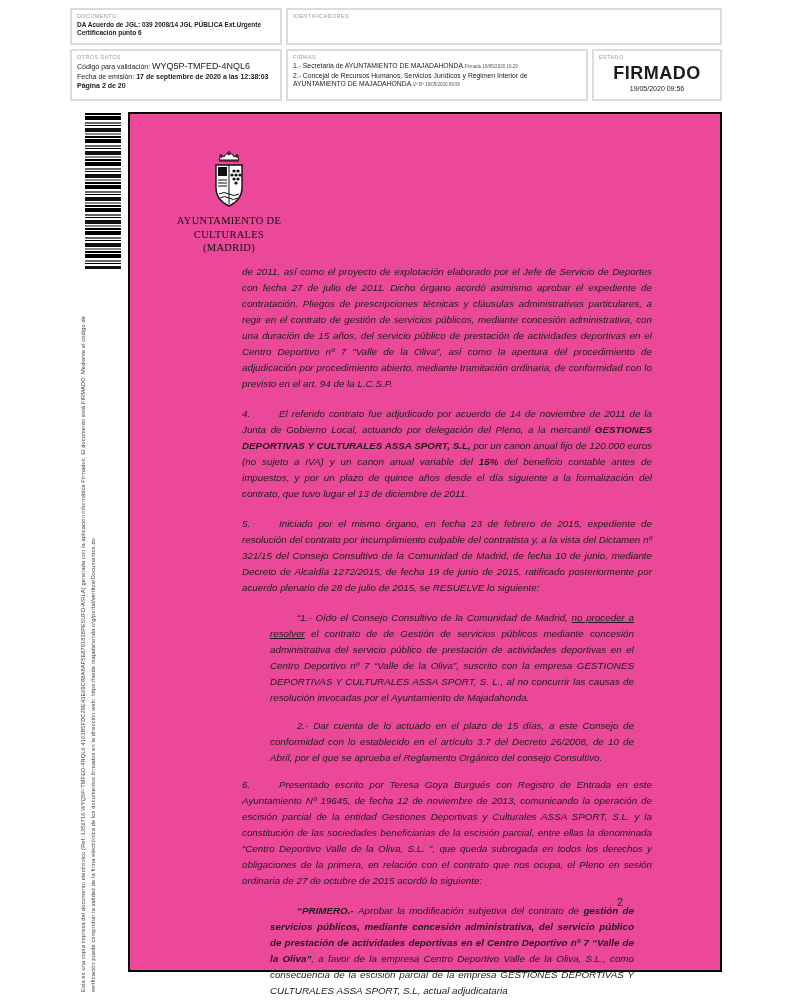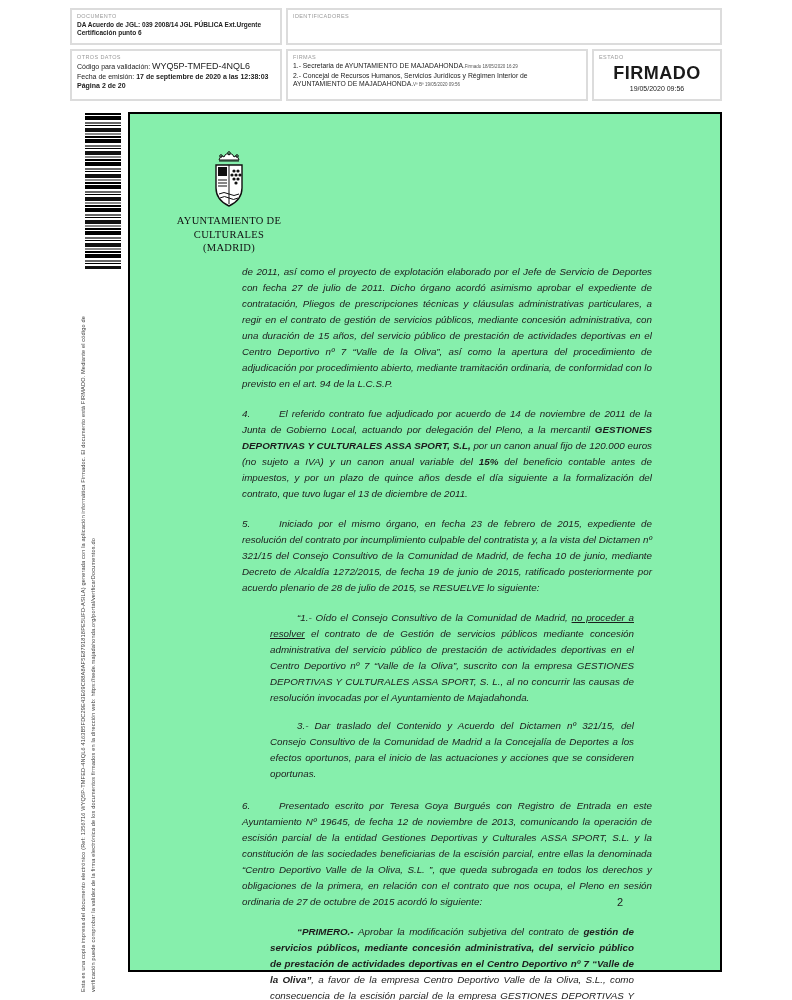--- a/index.html
+++ b/index.html
@@ -33,21 +33,21 @@
   }
   .vtext{
     position:absolute;transform-origin:0 0;transform:rotate(-90deg);
     white-space:nowrap;font-size:5.6px;color:#3c3c3c;letter-spacing:.15px;
   }
   .vtext1{left:80px;top:992px;}
   .vtext2{left:90px;top:992px;}
   
   .doc-frame{
     position:absolute;left:128px;top:112px;width:594px;height:860px;
-    border:2px solid #000;box-sizing:border-box;background:#86efac;
+    border:2px solid #000;box-sizing:border-box;background:#ec4899;
   }
   .logo{position:absolute;left:34px;top:34px;width:130px;text-align:center;}
   .logo svg{display:block;margin:0 auto 4px auto;}
   .logo-text{font-family:"Liberation Serif",serif;font-size:10.5px;color:#111;line-height:13.5px;letter-spacing:.3px;}
   
   .body-text{
     position:absolute;left:112px;top:150px;width:410px;
     font-style:italic;font-size:9.8px;line-height:16px;text-align:justify;color:#1c1c1c;
   }
   .para{margin:0 0 14px 0;}
@@ -140,22 +140,22 @@
     <div class="body-text">
 
       <p class="para"><span>de 2011, así como el proyecto de explotación elaborado por el Jefe de Servicio de Deportes con fecha 27 de julio de 2011. Dicho órgano acordó asimismo aprobar el expediente de contratación, Pliegos de prescripciones técnicas y cláusulas administrativas particulares, a regir en el contrato de gestión de servicios públicos, mediante concesión administrativa, con una duración de 15 años, del servicio público de prestación de actividades deportivas en el Centro Deportivo nº 7 “Valle de la Oliva”, así como la apertura del procedimiento de adjudicación por procedimiento abierto, mediante tramitación ordinaria, de conformidad con lo previsto en el art. 94 de la L.C.S.P.</span></p>
 
       <p class="para"><span class="num">4.</span><span>El referido contrato fue adjudicado por acuerdo de 14 de noviembre de 2011 de la Junta de Gobierno Local, actuando por delegación del Pleno, a la mercantil </span><span class="b">GESTIONES DEPORTIVAS Y CULTURALES ASSA SPORT, S.L,</span><span> por un canon anual fijo de 120.000 euros (no sujeto a IVA) y un canon anual variable del </span><span class="b">15%</span><span> del beneficio contable antes de impuestos, y por un plazo de quince años desde el día siguiente a la formalización del contrato, que tuvo lugar el 13 de diciembre de 2011.</span></p>
 
       <p class="para"><span class="num">5.</span><span>Iniciado por el mismo órgano, en fecha 23 de febrero de 2015, expediente de resolución del contrato por incumplimiento culpable del contratista y, a la vista del Dictamen nº 321/15 del Consejo Consultivo de la Comunidad de Madrid, de fecha 10 de junio, mediante Decreto de Alcaldía 1272/2015, de fecha 19 de junio de 2015, ratificado posteriormente por acuerdo plenario de 28 de julio de 2015, se RESUELVE lo siguiente:</span></p>
 
       <p class="quote"><span>“1.- Oído el Consejo Consultivo de la Comunidad de Madrid, </span><span class="u">no proceder a resolver</span><span> el contrato de de Gestión de servicios públicos mediante concesión administrativa del servicio público de prestación de actividades deportivas en el Centro Deportivo nº 7 “Valle de la Oliva”, suscrito con la empresa GESTIONES DEPORTIVAS Y CULTURALES ASSA SPORT, S. L., al no concurrir las causas de resolución invocadas por el Ayuntamiento de Majadahonda.</span></p>
 
+      <p class="quote"><span>2.- Dar cuenta de lo actuado en el plazo de 15 días, a este Consejo de conformidad con lo establecido en el artículo 3.7 del Decreto 26/2008, de 10 de Abril, por el que se aprueba el Reglamento Orgánico del consejo Consultivo.</span></p>
 
-      <p class="quote quote-gap"><span>3.- Dar traslado del Contenido y Acuerdo del Dictamen nº 321/15, del Consejo Consultivo de la Comunidad de Madrid a la Concejalía de Deportes a los efectos oportunos, para el inicio de las actuaciones y acciones que se consideren oportunas.</span></p>
 
 
       <p class="para"><span class="num">6.</span><span>Presentado escrito por Teresa Goya Burgués con Registro de Entrada en este Ayuntamiento Nº 19645, de fecha 12 de noviembre de 2013, comunicando la operación de escisión parcial de la entidad Gestiones Deportivas y Culturales ASSA SPORT, S.L. y la constitución de las sociedades beneficiarias de la escisión parcial, entre ellas la denominada “Centro Deportivo Valle de la Oliva, S.L. ”, que queda subrogada en todos los derechos y obligaciones de la primera, en relación con el contrato que nos ocupa, el Pleno en sesión ordinaria de 27 de octubre de 2015 acordó lo siguiente:</span></p>
 
       <p class="quote"><span class="b">“PRIMERO.- </span><span>Aprobar la modificación subjetiva del contrato de </span><span class="b">gestión de servicios públicos, mediante concesión administrativa, del servicio público de prestación de actividades deportivas en el Centro Deportivo nº 7 “Valle de la Oliva”</span><span>, a favor de la empresa Centro Deportivo Valle de la Oliva, S.L., como consecuencia de la escisión parcial de la empresa GESTIONES DEPORTIVAS Y CULTURALES ASSA SPORT, S.L, actual adjudicataria</span></p>
 
     </div>
 
     <div class="page-num">2</div>
   </div>

